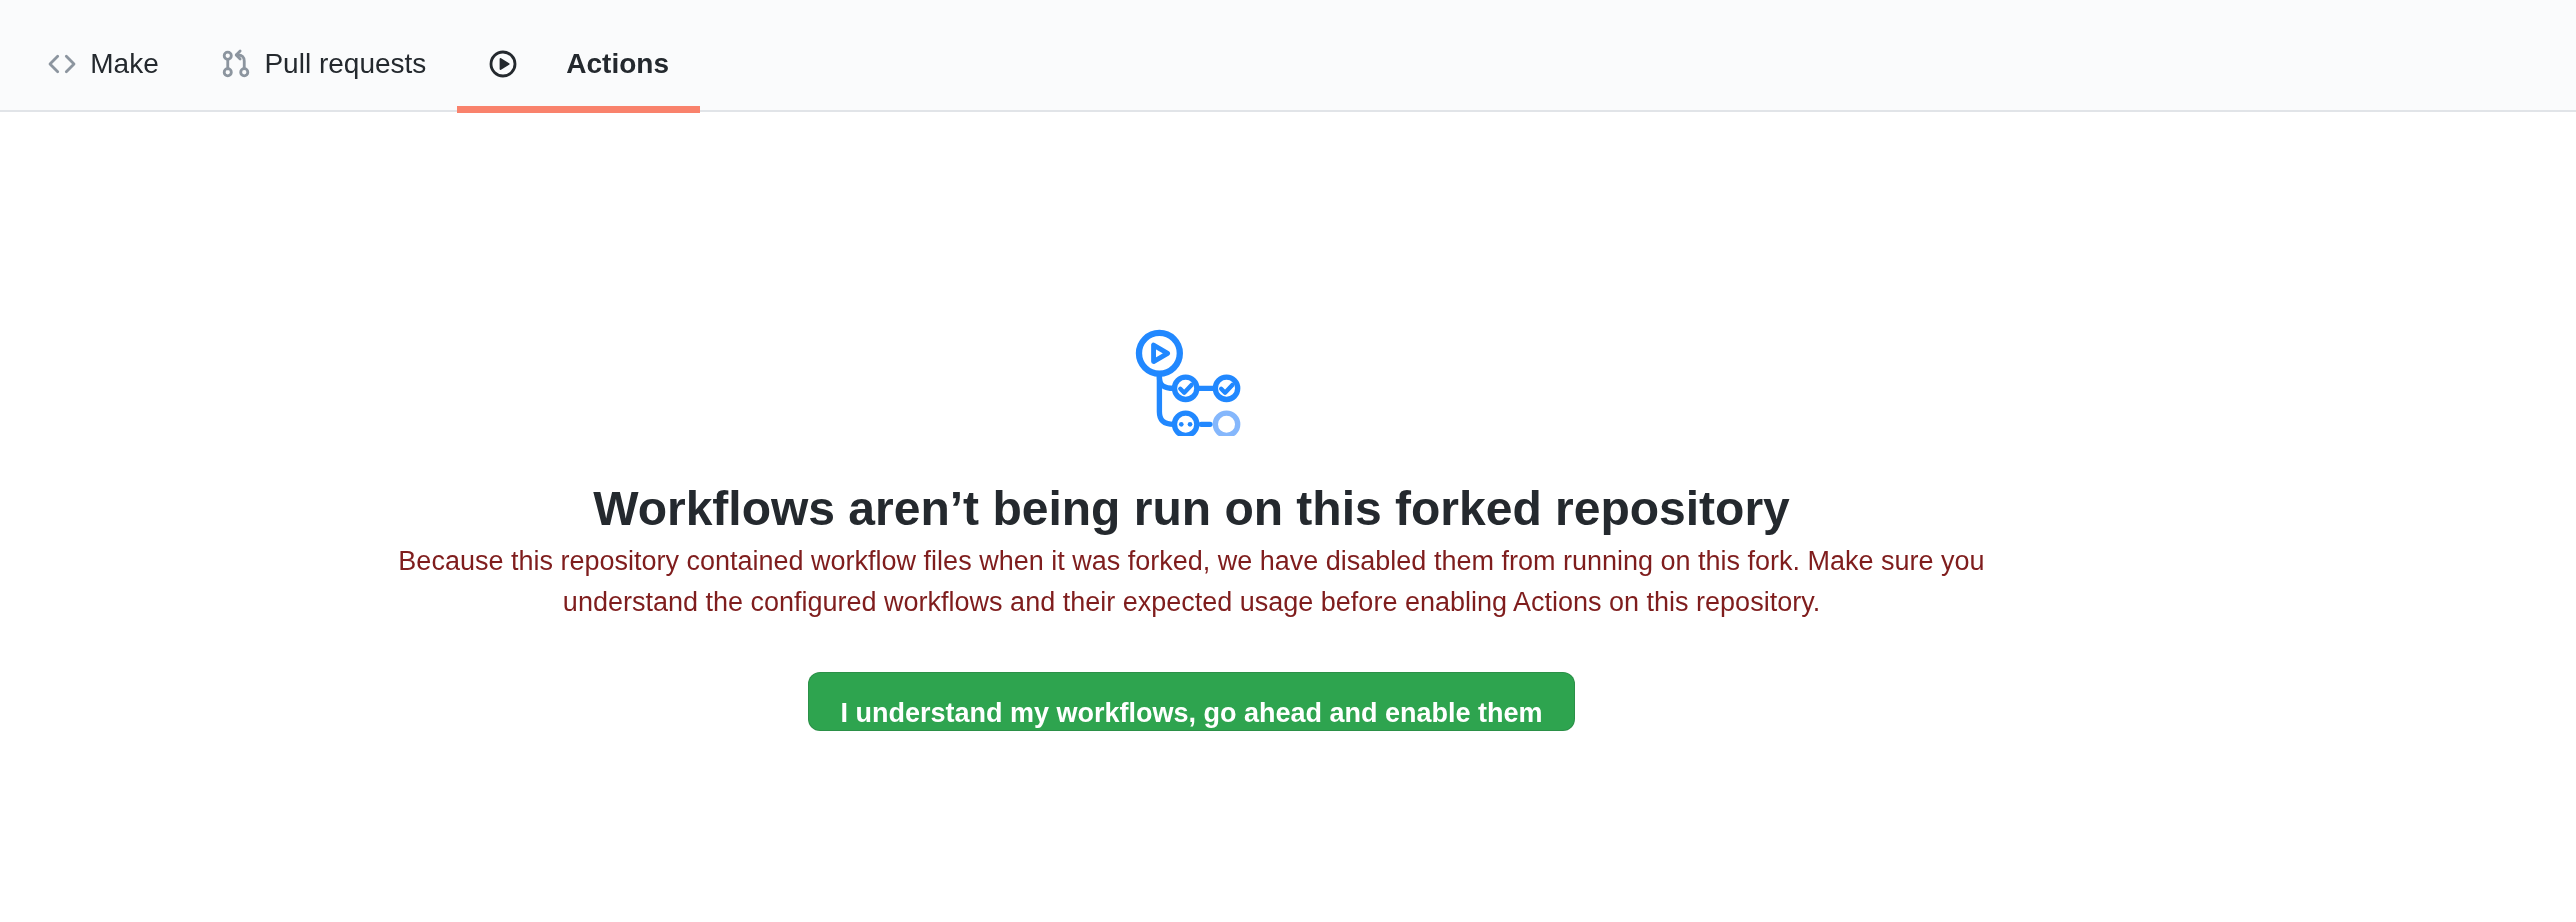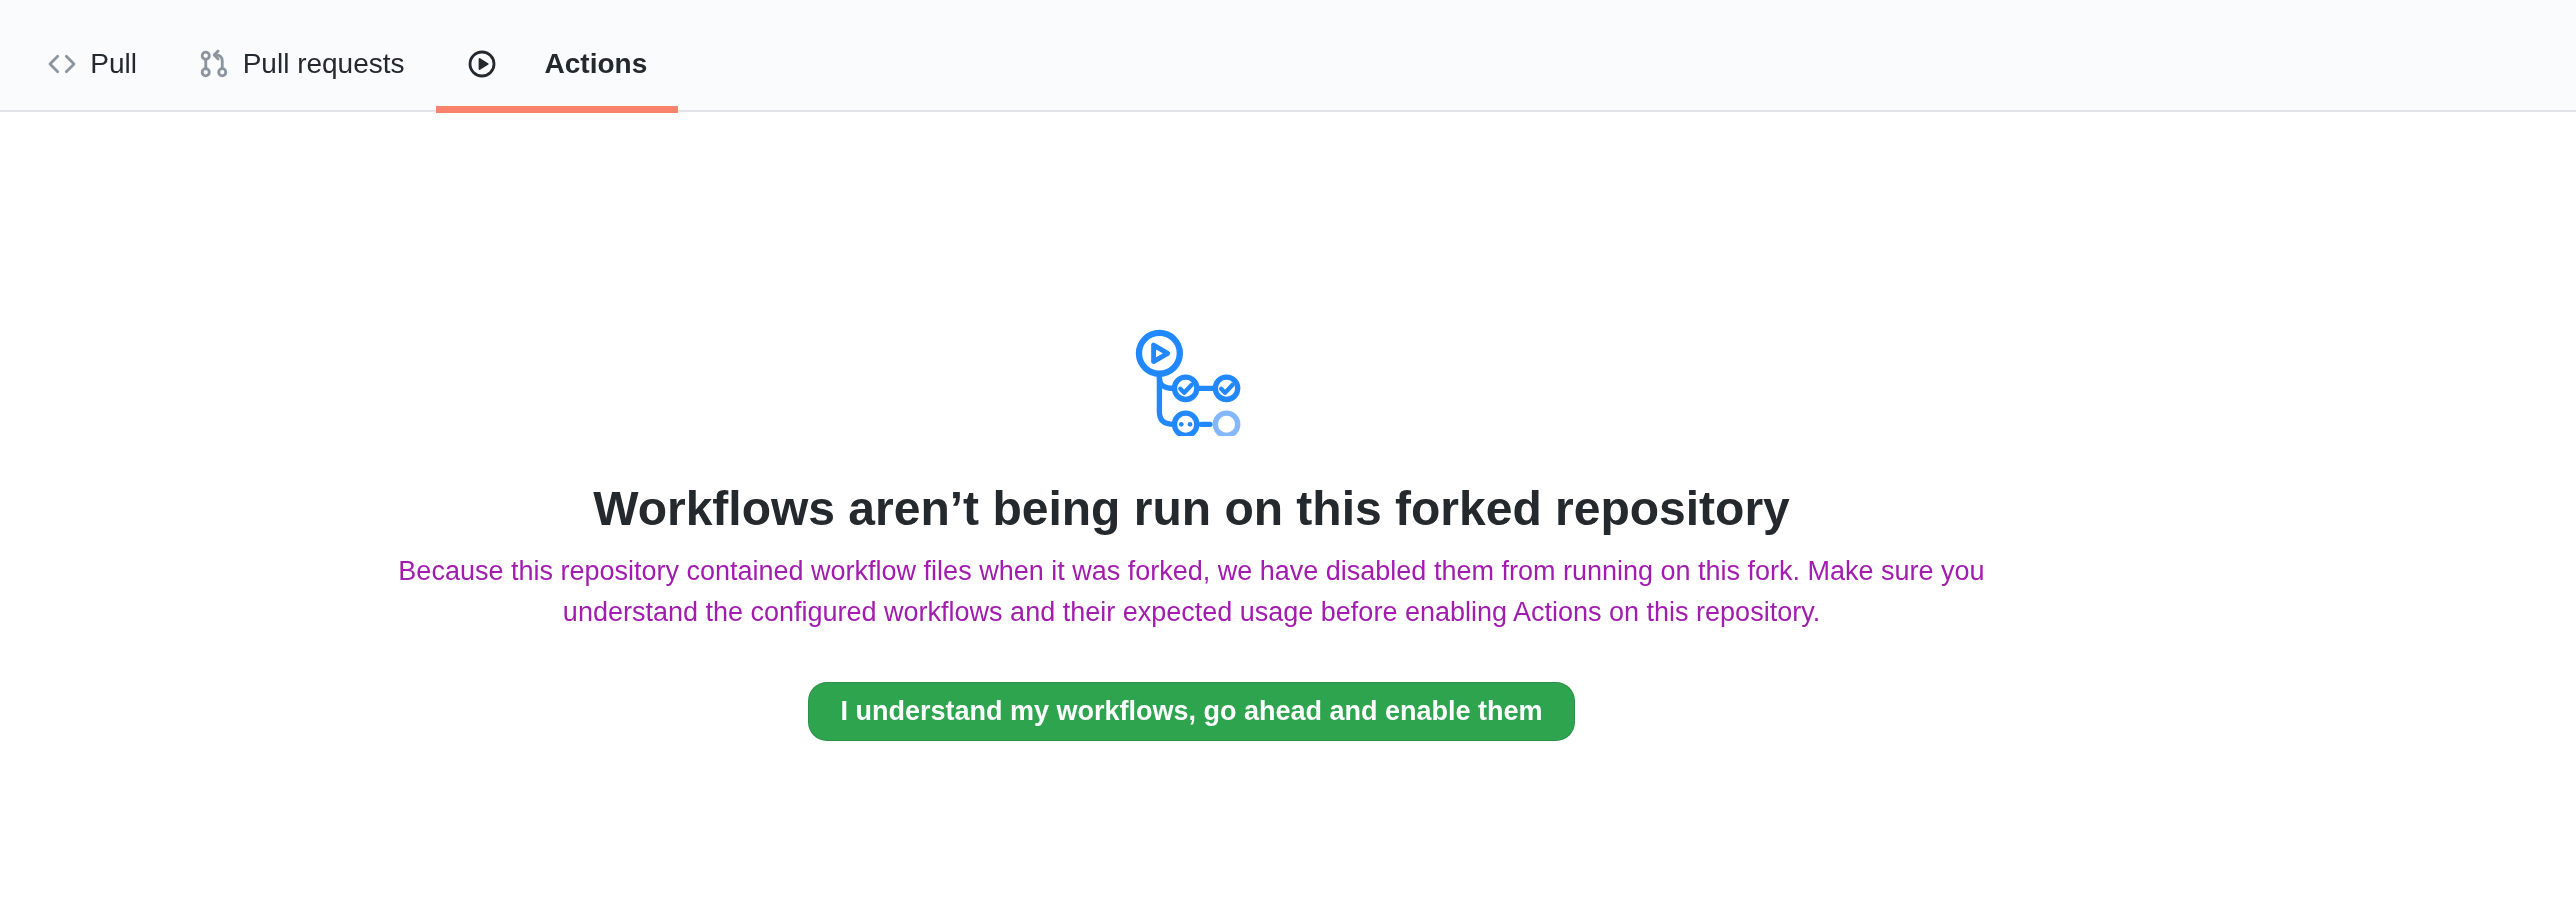--- a/index.html
+++ b/index.html
@@ -61,40 +61,40 @@
   }
   .ws-icon svg { display: block; }
   .bs-heading {
     margin: 47px auto 0 auto;
     font-size: 48px;
     line-height: 51px;
     font-weight: 700;
     color: #24292e;
   }
   .bs-desc {
-    margin: 17px auto 0 auto;
+    margin: 7px auto 0 auto;
     max-width: 1612px;
     font-size: 27px;
     line-height: 41px;
-    color: #a21caf;
+    color: #7f1d1d;
   }
   .bs-button {
     margin-top: 49px;
     display: inline-block;
     box-sizing: border-box;
     background: #2ea44f;
     border: 1px solid rgba(27, 31, 35, 0.15);
-    border-radius: 19px;
+    border-radius: 12px;
     color: #ffffff;
     font-family: "Liberation Sans", sans-serif;
     font-size: 27px;
     font-weight: 700;
     height: 59px;
     line-height: 57px;
-    padding: 0 31px;
+    padding: 12px 31px;
     cursor: pointer;
   }
   .bs-link {
     display: block;
     margin-top: 39px;
     color: #0366d6;
     font-size: 28px;
     text-decoration: none;
     cursor: pointer;
   }
@@ -104,21 +104,21 @@
 
 <nav class="reponav">
 
   <div class="tab">
     <span class="ticon">
       <svg viewBox="0 0 16 16" fill="none" stroke="currentColor" stroke-width="1.5" stroke-linecap="round" stroke-linejoin="round">
         <path d="M5.7 3.9 1.6 8l4.1 4.1"></path>
         <path d="M10.3 3.9 14.4 8l-4.1 4.1"></path>
       </svg>
     </span>
-    <span>Pull</span>
+    <span>Make</span>
   </div>
 
   <div class="tab">
     <span class="ticon">
       <svg viewBox="0 0 16 16" fill="none" stroke="currentColor" stroke-width="1.5" stroke-linecap="round" stroke-linejoin="round">
         <circle cx="3.6" cy="3.6" r="1.9"></circle>
         <path d="M3.6 5.6v5"></path>
         <circle cx="3.6" cy="12.4" r="1.9"></circle>
         <circle cx="12.4" cy="12.4" r="1.9"></circle>
         <path d="M12.4 10.5V6.4q0-3.2-3.4-3.2h-.7"></path>

